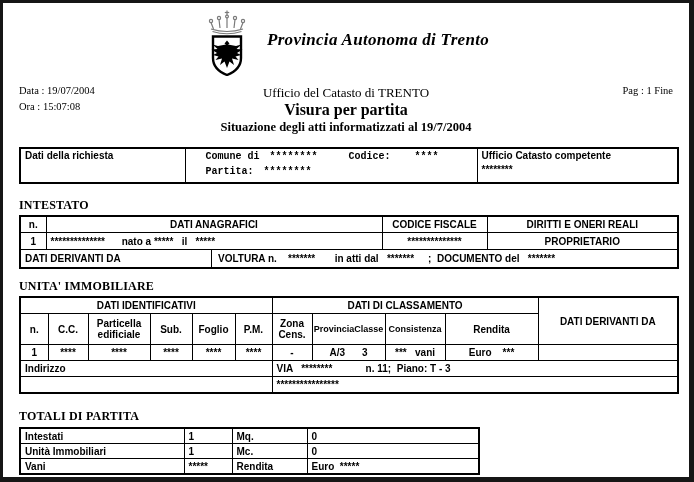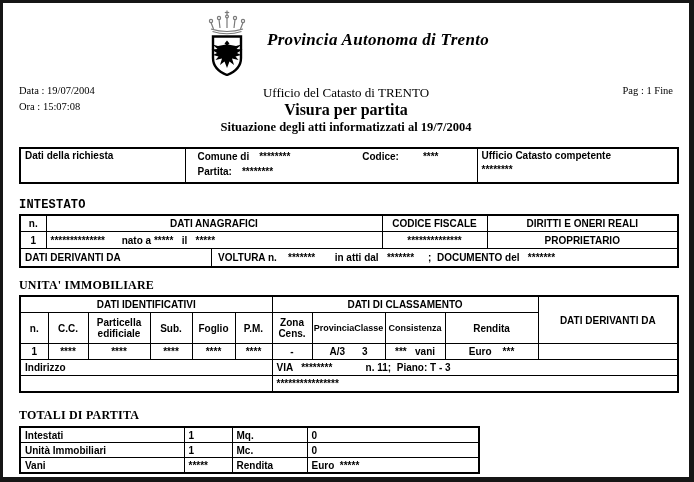--- a/index.html
+++ b/index.html
@@ -35,26 +35,26 @@
   th{text-align:center;}
   .pre{white-space:pre;}
   .center{text-align:center;}
   .nopad{padding:0;}
 
   .section-heading{font-family:"Liberation Serif", serif;font-weight:bold;font-size:12px;letter-spacing:.2px;}
 
   
   .t-richiesta{width:658px;margin-top:12px;}
   .t-richiesta td{vertical-align:top;}
-  .rich-line{display:flex;align-items:baseline;margin:1px 0 4px 8px;}
+  .rich-line{display:flex;align-items:baseline;margin:1px 0 4px 16px;font-family:Liberation Mono, monospace;}
   .rich-line .val{margin-left:10px;}
   .codice-group{margin-left:auto;margin-right:34px;display:flex;gap:24px;}
 
   
-  .h-intestato{margin-top:14px;margin-bottom:2px;font-family:Liberation Mono, monospace;}
+  .h-intestato{margin-top:14px;margin-bottom:2px;}
   .t-intestato{width:658px;}
   .t-intestato th{height:13px;}
   .t-intestato td{height:14px;}
   .der-flex{display:flex;align-items:center;}
   .der-label{width:191px;box-sizing:border-box;border-right:1px solid #000;padding:3px 4px;}
   .der-value{padding:3px 6px;}
 
   
   .h-unita{margin-top:10px;margin-bottom:2px;}
   .t-unita{width:658px;}

